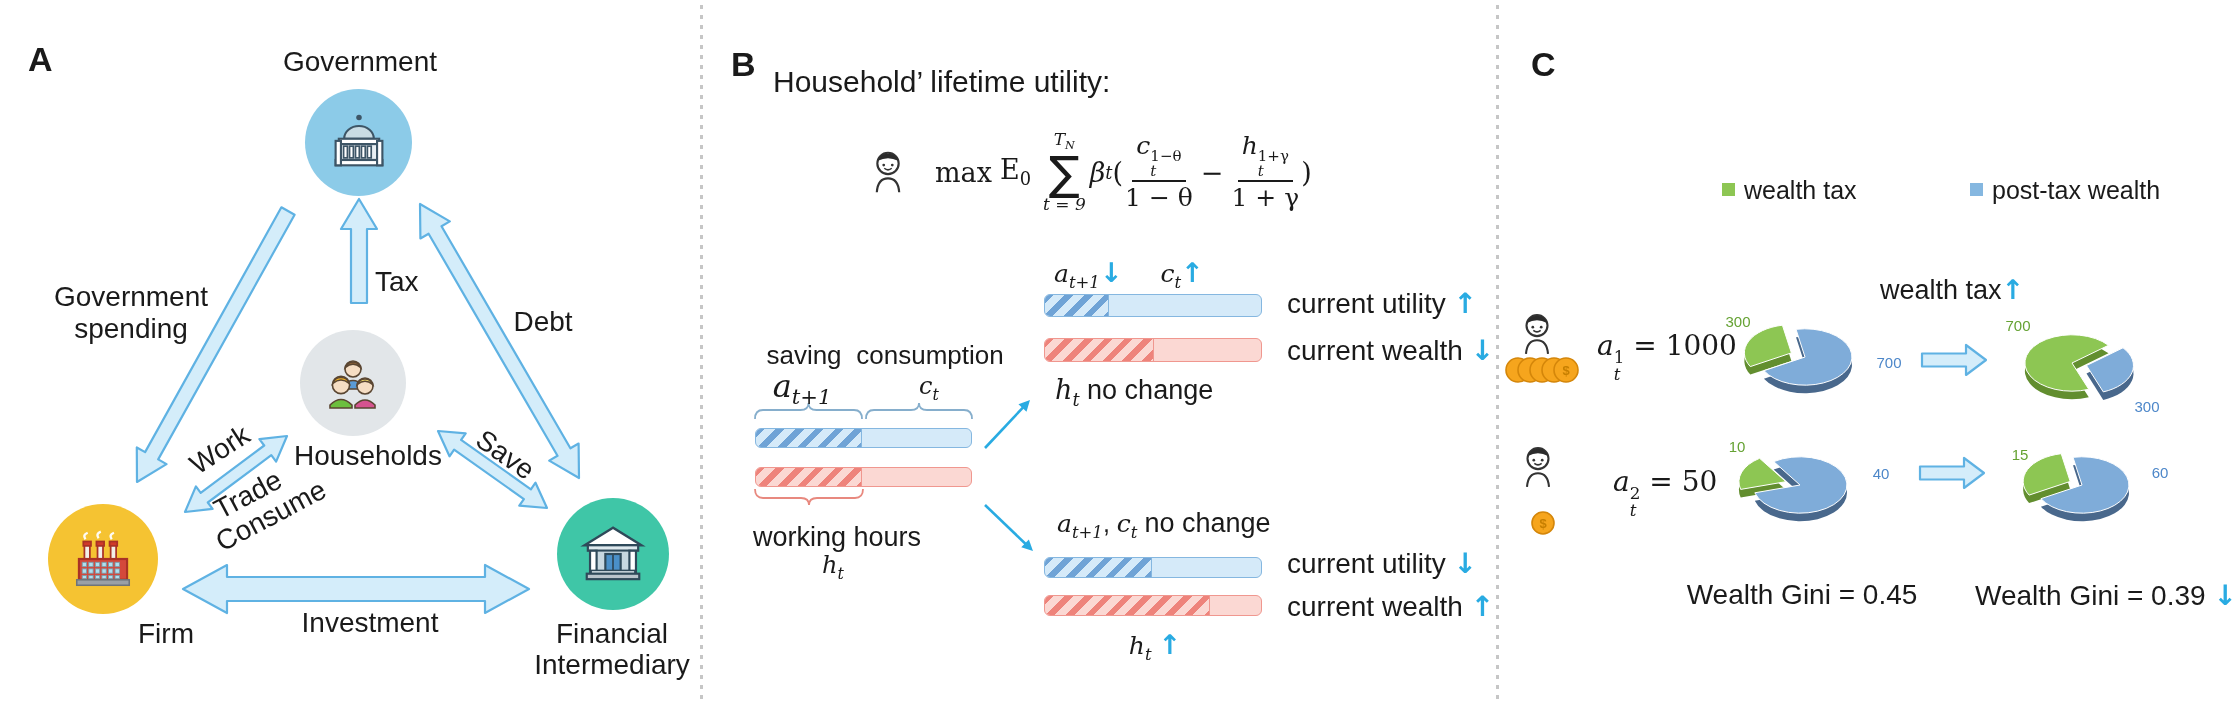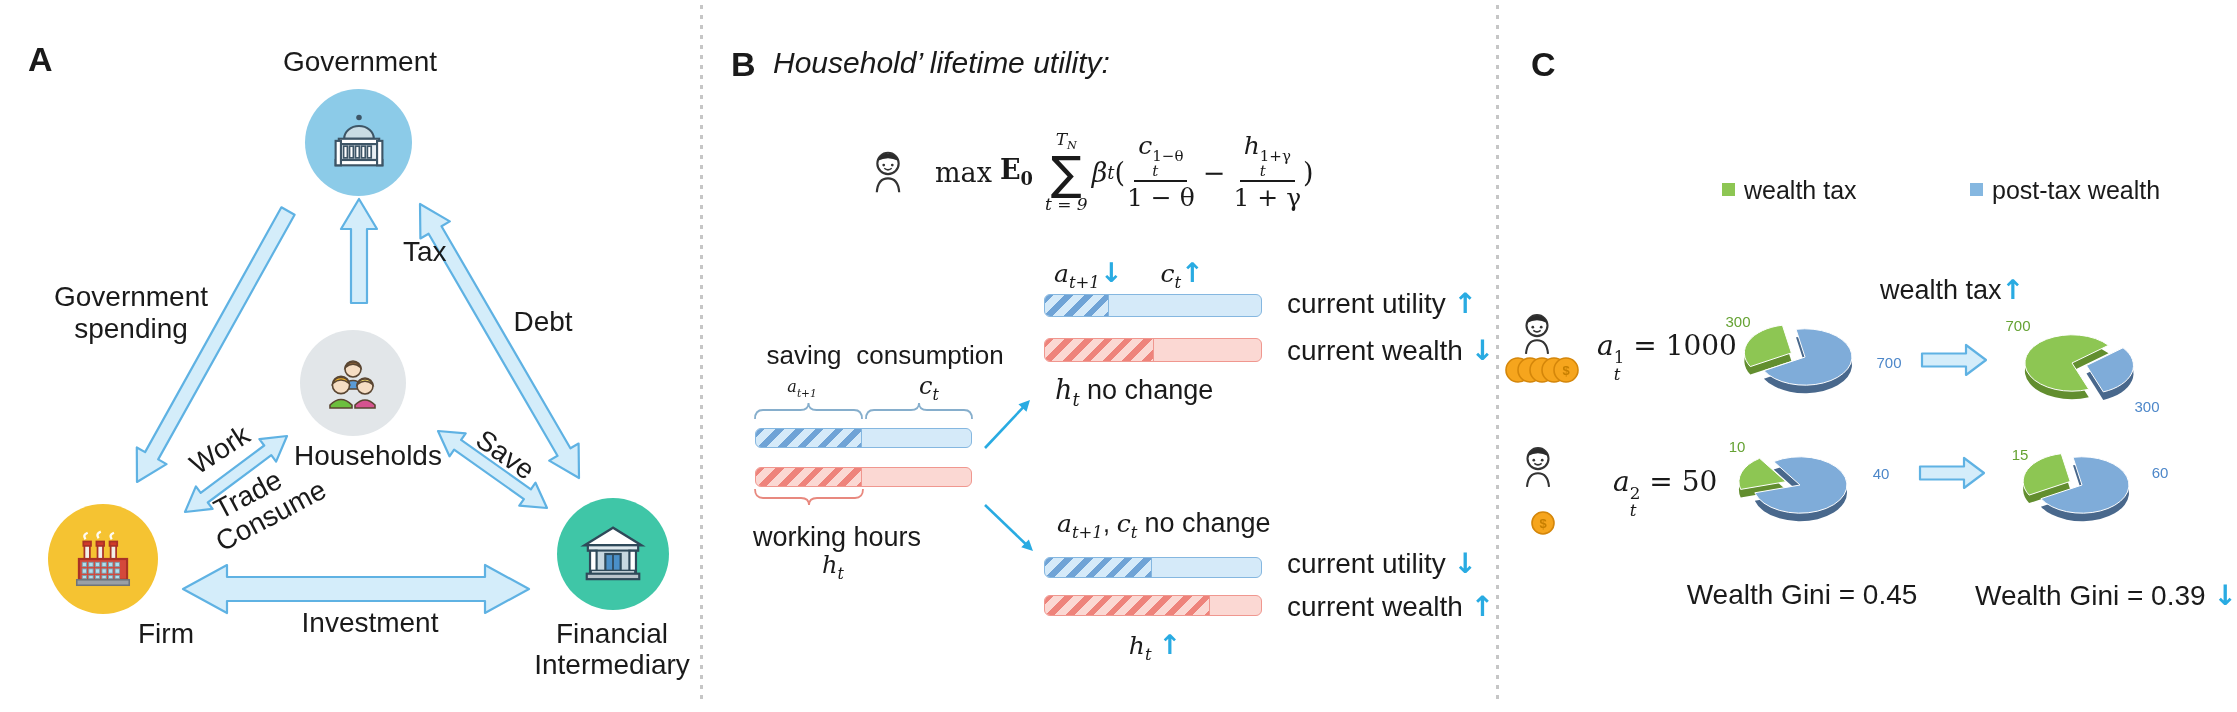--- a/index.html
+++ b/index.html
@@ -106,21 +106,21 @@
             <rect x="34.3" y="33" width="3.6" height="11"></rect>
           <rect x="39.9" y="33" width="3.6" height="11"></rect>
         </g>
         <rect x="10" y="46" width="44" height="5" fill="#ffffff" stroke="#3d5566" stroke-width="2"></rect>
         <rect x="10" y="28" width="5" height="23" fill="#ffffff" stroke="#3d5566" stroke-width="2"></rect>
         <rect x="49" y="28" width="5" height="23" fill="#ffffff" stroke="#3d5566" stroke-width="2"></rect>
       </svg>
     </span>
   </div>
 
-  <div class="t nlabel" style="left:375px;top:236px;margin-left:28px;">Tax</div>
+  <div class="t nlabel" style="left:375px;top:266px;">Tax</div>
   <div class="t nlabel ctr" style="left:131px;top:297px;">Government</div>
   <div class="t nlabel ctr" style="left:131px;top:329px;">spending</div>
   <div class="t nlabel ctr" style="left:543px;top:322px;">Debt</div>
 
   <div class="node" style="left:300px;top:330px;width:106px;height:106px;background:var(--hh);">
     <span class="icon-wrap">
       <svg width="64" height="58" viewBox="0 0 64 58">
         <g stroke="#5a4632" stroke-width="1.6">
           <path d="M22 31 q10 -9 20 0 l0 4 l-20 0 z" fill="#5b9bd5"></path>
           <circle cx="32" cy="15" r="8" fill="#f6dec4"></circle>
@@ -198,37 +198,37 @@
         <rect x="12" y="43" width="40" height="3" fill="#dee9ee" stroke="#2f4a5a" stroke-width="1.4"></rect>
         <rect x="8" y="46" width="48" height="5" fill="#b9c4cb" stroke="#2f4a5a" stroke-width="2"></rect>
       </svg>
     </span>
   </div>
   <div class="t nlabel ctr" style="left:612px;top:634px;">Financial</div>
   <div class="t nlabel ctr" style="left:612px;top:665px;">Intermediary</div>
   <div class="t nlabel ctr" style="left:370px;top:623px;">Investment</div>
 
   <div class="t panel-label vctr" style="left:731px;top:64px;">B</div>
-  <div class="t panel-title vctr" style="left:773px;top:63px;font-style:italic;">Household’ lifetime utility:</div>
+  <div class="t panel-title vctr" style="left:773px;top:82px;">Household’ lifetime utility:</div>
 
   <div class="t" style="left:872px;top:150px;">
     <svg width="32" height="44" viewBox="0 0 30 40">
       <circle cx="15" cy="12" r="10" fill="#fff" stroke="#333" stroke-width="2"></circle>
       <path d="M5.5 9.5 A10 10 0 0 1 24.5 9.5 Q15 4.5 5.5 9.5 Z" fill="#2b2b2b"></path>
       <circle cx="11" cy="13.5" r="1.3" fill="#333"></circle>
         <circle cx="19" cy="13.5" r="1.3" fill="#333"></circle>
       <path d="M11.5 16.5 Q15 19.5 18.5 16.5" stroke="#333" stroke-width="1.5" fill="none"></path>
       <path d="M4.5 39 Q5.5 26 15 26 Q24.5 26 25.5 39" stroke="#333" stroke-width="2" fill="#fff"></path>
     </svg>
   </div>
 
   <div class="formula">
     <span class="mupright">max</span>
       <span class="gap"></span>
-    <span class="mupright" style="font-weight:bold;"><span>E</span><sub>0</sub></span>
+    <span class="mupright" style="font-weight:normal;"><span>E</span><sub>0</sub></span>
       <span class="gap"></span>
     <span class="sum-col">
       <span class="sum-top"><span class="mv">T</span><sub class="mv">N</sub></span>
       <span class="sum-sym">∑</span>
       <span class="sum-bot mv">t = 9</span>
     </span>
     <span class="mv">β</span>
       <sup class="mv">t</sup>
       <span class="mupright">(</span>
     <span class="frac">
@@ -244,21 +244,21 @@
             <sup class="mupright">1+γ</sup>
             <sub class="mv">t</sub>
           </span></span>
       <span class="den mupright">1 + γ</span>
     </span>
     <span class="mupright">)</span>
   </div>
 
   <div class="t small ctr" style="left:804px;top:355px;">saving</div>
   <div class="t small ctr" style="left:930px;top:355px;">consumption</div>
-  <div class="t ctr" style="left:802px;top:388px;font-size:16px;"><span class="mv">a</span><sub class="mv">t+1</sub></div>
+  <div class="t ctr" style="left:802px;top:388px;font-size:32px;"><span class="mv">a</span><sub class="mv">t+1</sub></div>
   <div class="t ctr" style="left:929px;top:388px;font-size:24px;"><span class="mv">c</span><sub class="mv">t</sub></div>
 
   <div class="bar blue" style="left:755px;top:428px;width:217px;height:20px;">
       <div class="hatch" style="width: 49%;"></div>
     </div>
   <div class="bar red" style="left:755px;top:467px;width:217px;height:20px;">
       <div class="hatch" style="width: 49%;"></div>
     </div>
 
   <div class="t small ctr" style="left:837px;top:537px;font-size:27px;">working hours</div>

